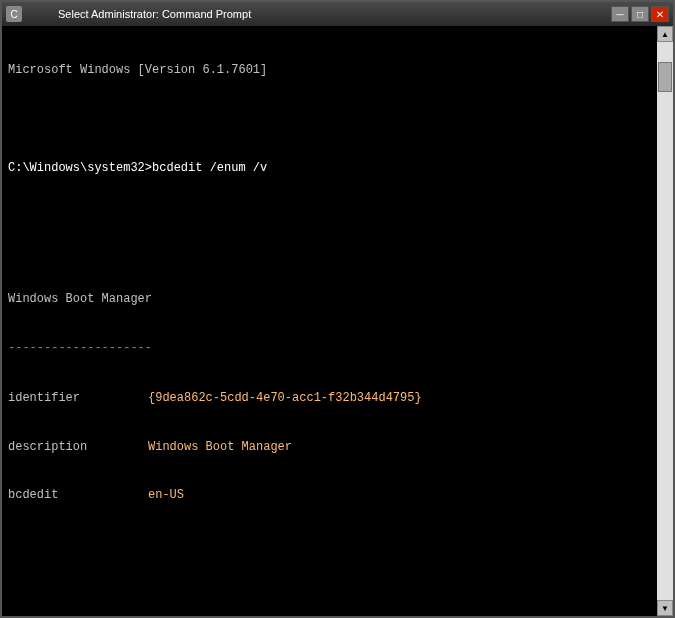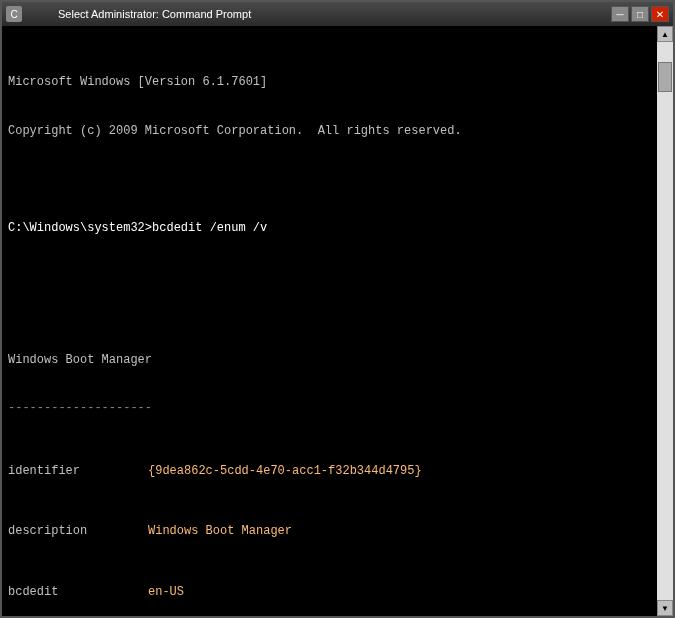--- a/index.html
+++ b/index.html
@@ -90,21 +90,21 @@
       flex: 1;
       overflow: hidden;
     }
 
     .terminal {
       flex: 1;
       background: #000000;
       color: #c0c0c0;
       font-family: 'Courier New', Courier, monospace;
       font-size: 12px;
-      padding: 16px 6px;
+      padding: 4px 6px;
       overflow-y: auto;
       line-height: 1.35;
       white-space: pre-wrap;
       position: relative;
     }
 
     .scrollbar {
       width: 16px;
       background: #c0c0c0;
       display: flex;
@@ -154,21 +154,20 @@
 
     .separator {
       color: #888;
       margin-bottom: 2px;
     }
 
     .key-col {
       display: inline-block;
       min-width: 140px;
       color: #c0c0c0;
-      margin-top: 12px;
     }
 
     .val-col {
       color: #fdba74;
     }
 
     .terminal-line {
       display: block;
     }
 
@@ -186,21 +185,20 @@
     <div class="title-bar-buttons">
       <div class="tb-btn">─</div>
       <div class="tb-btn">□</div>
       <div class="tb-btn close">✕</div>
     </div>
   </div>
 
   <div class="content-area">
     <div class="terminal">
       <span class="terminal-line">Microsoft Windows [Version 6.1.7601]</span>
-      <span class="terminal-line">Copyright (c) 2009 Microsoft Corporation.  All rights reserved.</span>
       <span class="terminal-line">&nbsp;</span>
       <span class="terminal-line cmd-line">C:\Windows\system32&gt;bcdedit /enum /v</span>
       <span class="terminal-line">&nbsp;</span>
 
       
       <span class="terminal-line section-header">Windows Boot Manager</span>
       <span class="terminal-line separator">--------------------</span>
       <span class="terminal-line"><span class="key-col">identifier</span><span class="val-col">{9dea862c-5cdd-4e70-acc1-f32b344d4795}</span></span>
       <span class="terminal-line"><span class="key-col">description</span><span class="val-col">Windows Boot Manager</span></span>
       <span class="terminal-line"><span class="key-col">bcdedit</span><span class="val-col">en-US</span></span>

